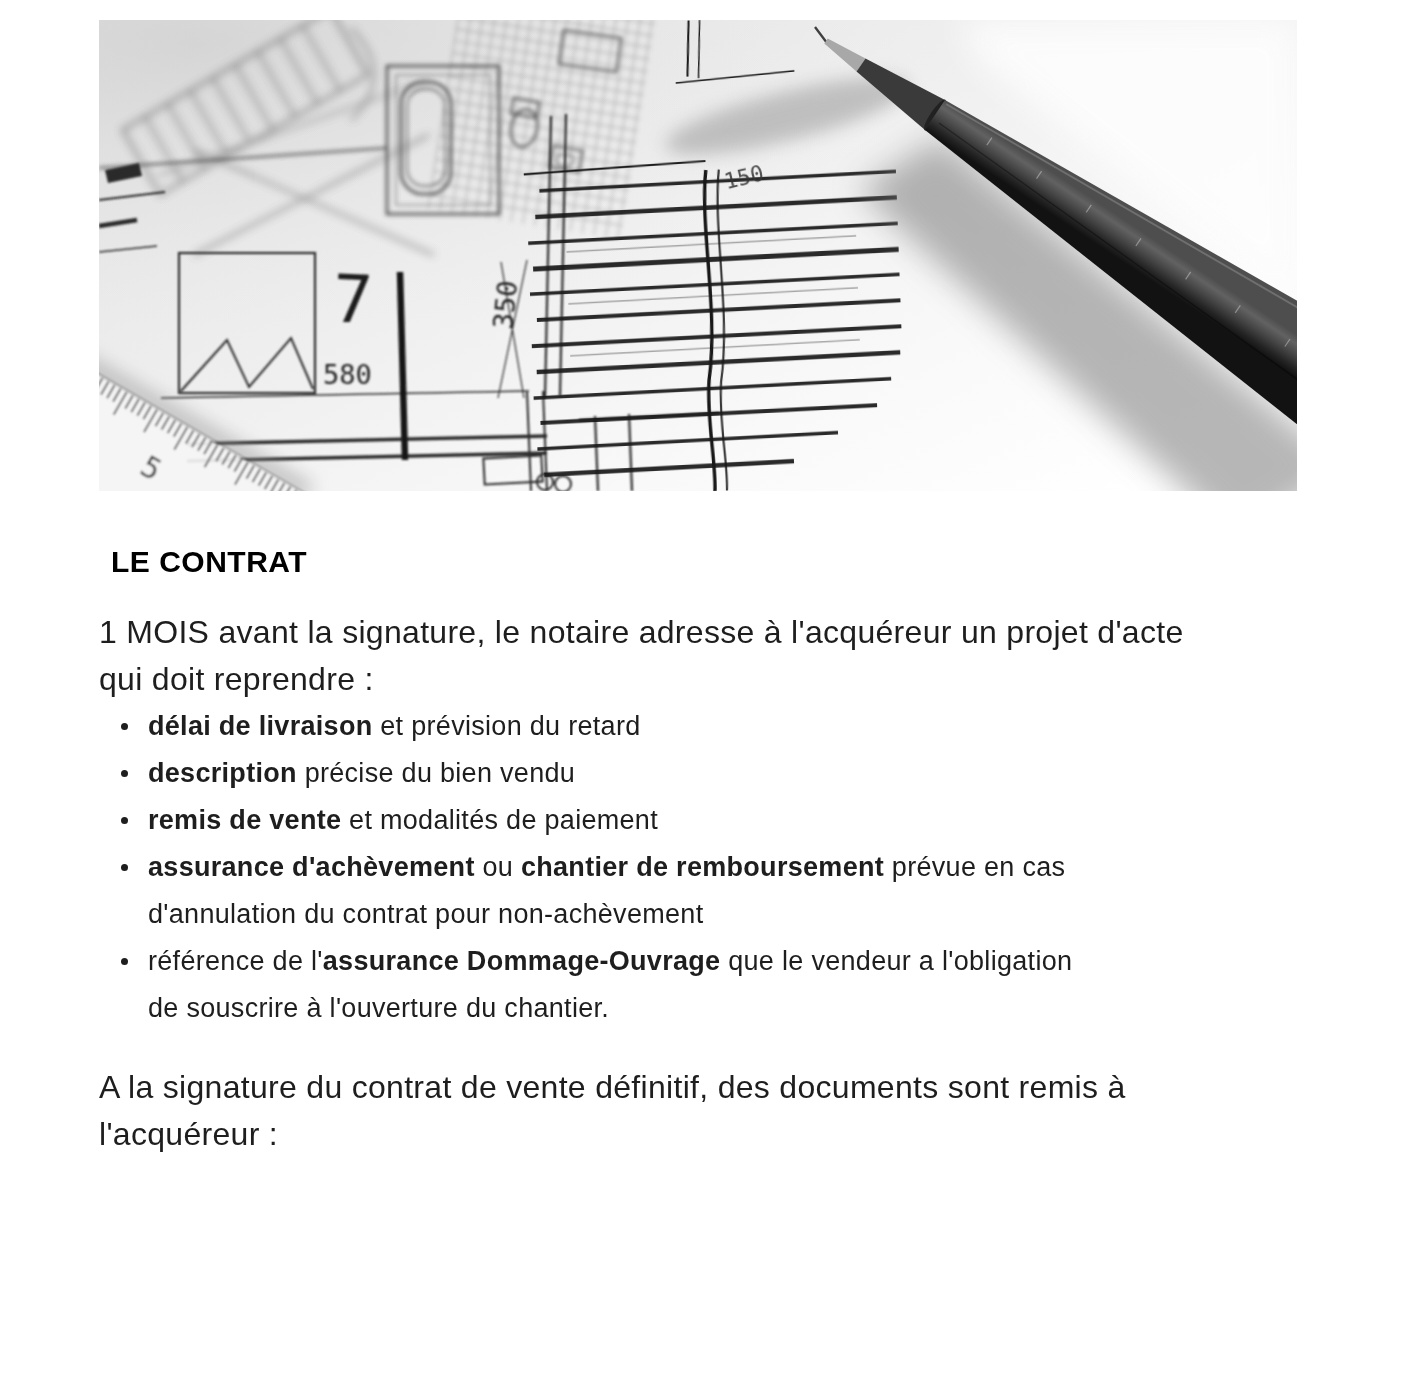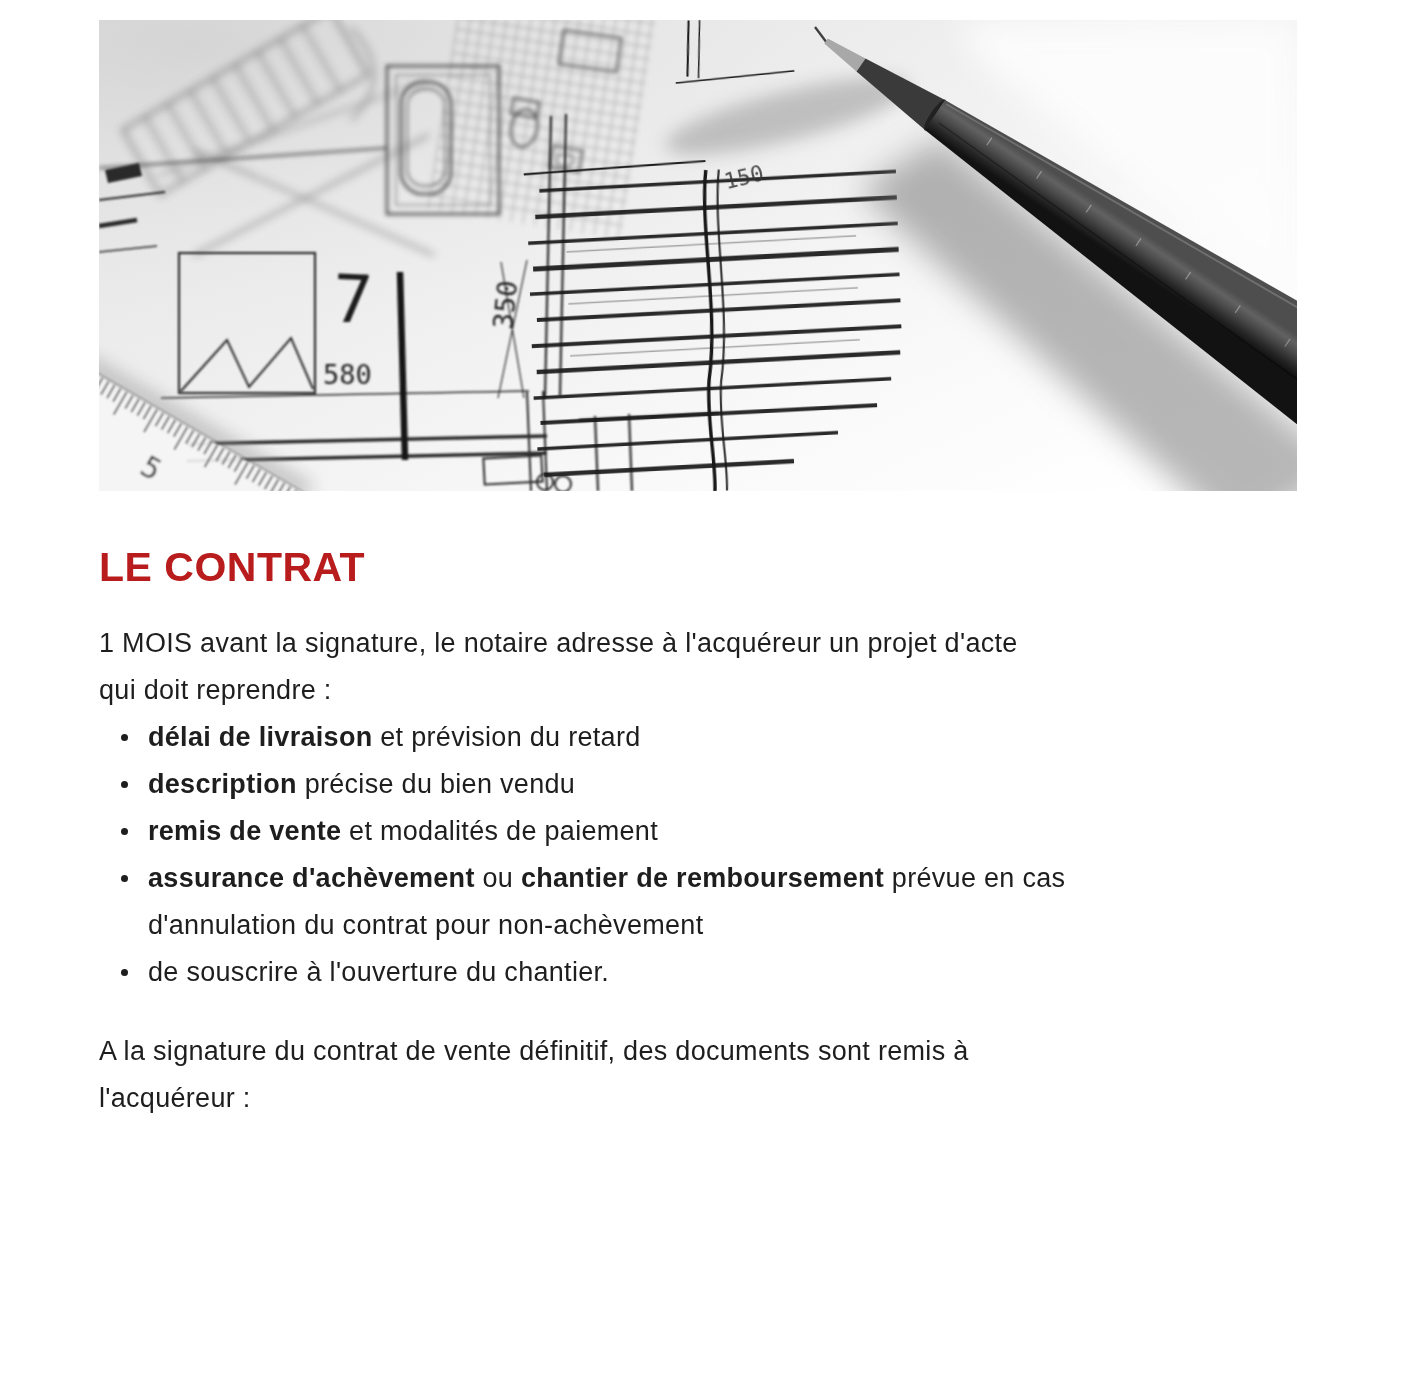--- a/index.html
+++ b/index.html
@@ -4,25 +4,25 @@
 <style>
   html,body{margin:0;padding:0;background:#ffffff;}
   .page{
     width:1403px;height:1382px;overflow:hidden;background:#ffffff;
     font-family:"Liberation Sans", sans-serif;color:#1e1e1e;
     box-sizing:border-box;padding:20px 106px 0 99px;
   }
   .hero{width:1198px;height:471px;overflow:hidden;background:#ededed;}
   .hero svg{display:block;width:1198px;height:471px;}
   .section-title{
-    margin:56px 0 0 0;font-size:41px;line-height:1;font-weight:800;
-    letter-spacing:0.5px;color:#b91c1c;
+    margin:56px 0 0 12px;font-size:30px;line-height:1;font-weight:800;
+    letter-spacing:0.5px;color:#000000;
   }
   .section-title.second{margin-top:72px;}
-  .intro{margin:32px 0 0 0;font-size:27px;line-height:47px;letter-spacing:0.3px;}
+  .intro{margin:32px 0 0 0;font-size:32px;line-height:47px;letter-spacing:0.3px;}
   .intro div{white-space:nowrap;}
   ul.points{list-style:none;margin:0;padding:0;}
   ul.points li{position:relative;padding-left:49px;font-size:27px;line-height:47px;letter-spacing:0.3px;}
   ul.points .dot{position:absolute;left:22px;top:20px;width:7px;height:7px;border-radius:50%;background:#1e1e1e;}
   .li-line{white-space:nowrap;}
   .b{font-weight:700;}
 </style>
 </head>
 <body>
 
@@ -209,20 +209,21 @@
       <span class="dot"></span>
       <div class="li-line"><span class="b">remis de vente</span><span> et modalités de paiement</span></div>
     </li>
     <li>
       <span class="dot"></span>
       <div class="li-line"><span class="b">assurance d'achèvement</span><span> ou </span><span class="b">chantier de remboursement</span><span> prévue en cas</span></div>
       <div class="li-line"><span>d'annulation du contrat pour non-achèvement</span></div>
     </li>
     <li>
       <span class="dot"></span>
+      <div class="li-line"><span>référence de l'</span><span class="b">assurance Dommage-Ouvrage</span><span> que le vendeur a l'obligation</span></div>
       <div class="li-line"><span>de souscrire à l'ouverture du chantier.</span></div>
     </li>
   </ul>
 
 
   <div class="intro">
     <div>A la signature du contrat de vente définitif, des documents sont remis à</div>
     <div>l'acquéreur :</div>
   </div>
 

